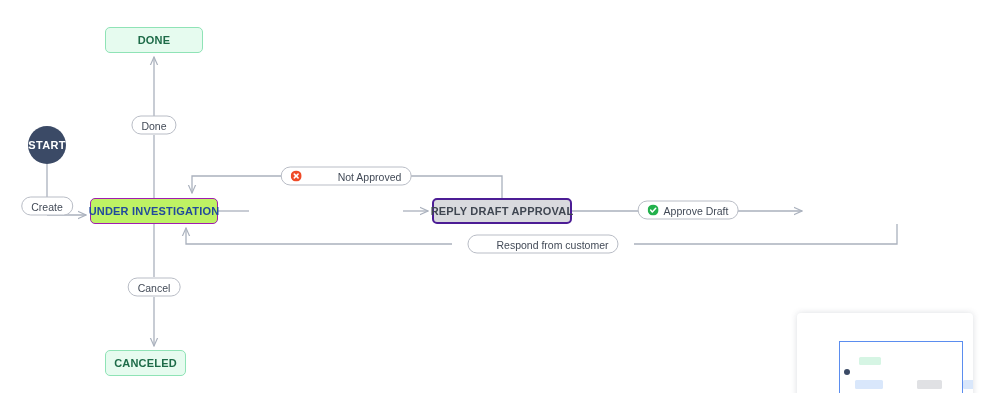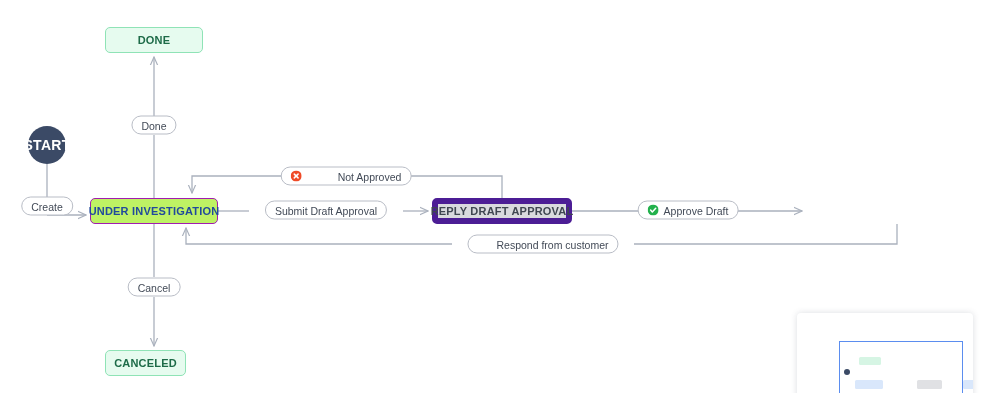--- a/index.html
+++ b/index.html
@@ -43,37 +43,37 @@
     position: absolute;
     box-sizing: border-box;
     width: 38px;
     height: 38px;
     border-radius: 50%;
     background: #3b4a66;
     color: #ffffff;
     display: flex;
     align-items: center;
     justify-content: center;
-    font-size: 14px;
+    font-size: 11px;
     font-weight: bold;
     letter-spacing: 0.3px;
   }
   .node-green {
     background: #e6fbef;
     border: 1px solid #8fe3b6;
     color: #1d6b48;
   }
   .node-blue {
     background: #bef264;
     border: 1px solid #a21caf;
     color: #214a9c;
   }
   .node-gray {
     background: #d9dade;
-    border: 6px solid #4c1d95;
+    border: 2px solid #4c1d95;
     color: #3f4651;
   }
 
   
   .edge-label {
     position: absolute;
     box-sizing: border-box;
     display: flex;
     align-items: center;
     justify-content: center;
@@ -186,23 +186,20 @@
   </div>
 
   <div class="edge-label" style="left:154px; top:125px;">
     <span>Done</span>
   </div>
 
   <div class="edge-label" style="left:154px; top:287px;">
     <span>Cancel</span>
   </div>
 
-  <div class="edge-label" style="left:326px; top:210px;">
-    <span>Submit Draft Approval</span>
-  </div>
 
   <div class="edge-label" style="left:346px; top:176px;gap:36px;">
     <span class="chip-icon">
       <svg width="11" height="11" viewBox="0 0 11 11">
         <circle cx="5.5" cy="5.5" r="5.5" fill="#ef4a27"></circle>
         <path d="M3.6 3.6 L7.4 7.4 M7.4 3.6 L3.6 7.4" stroke="#ffffff" stroke-width="1.5" stroke-linecap="round"></path>
       </svg>
     </span>
     <span>Not Approved</span>
   </div>

